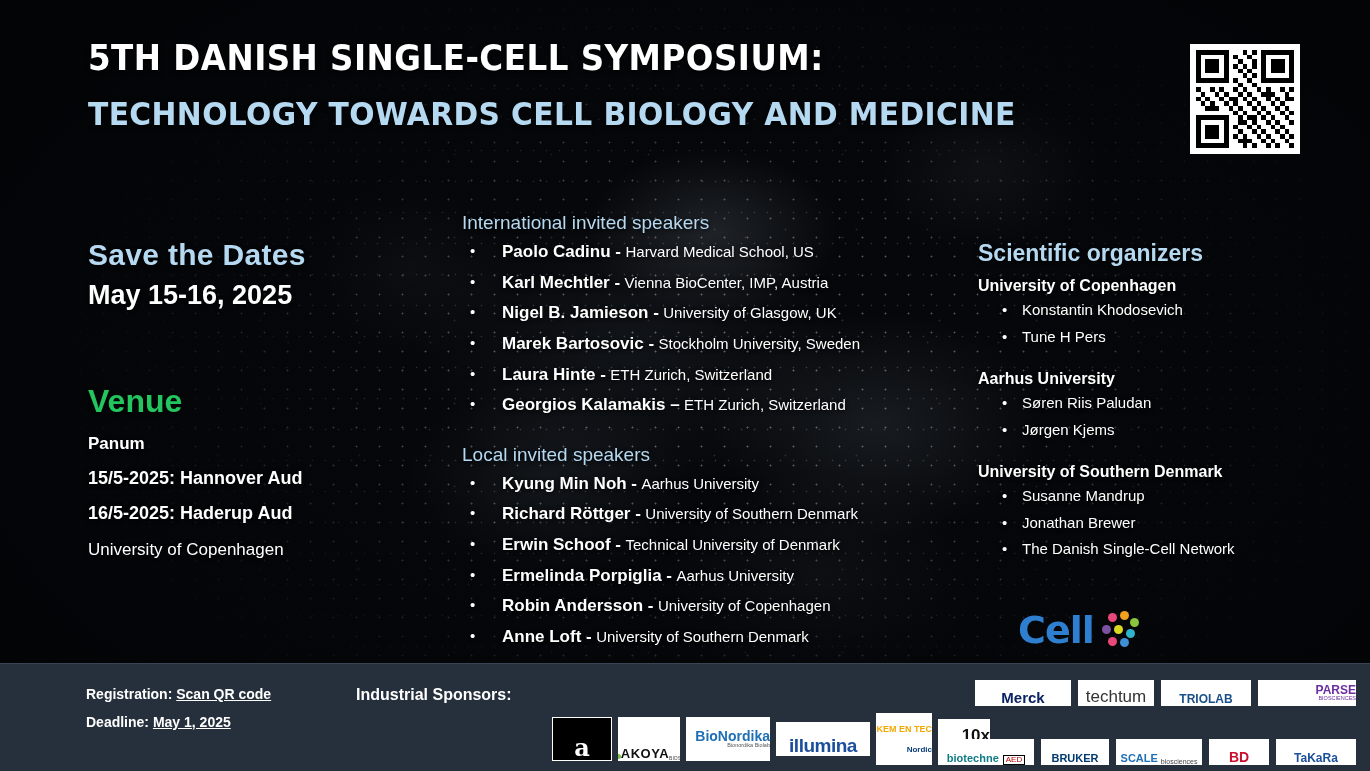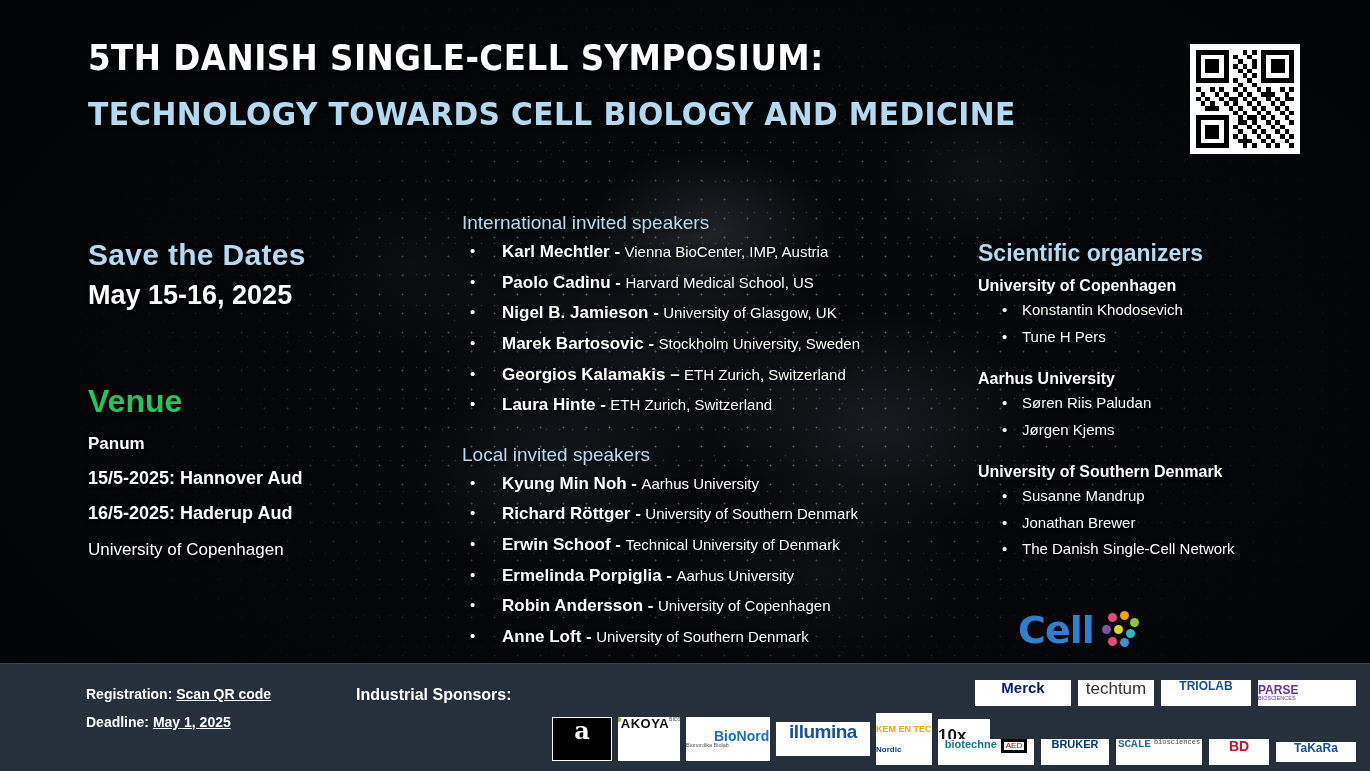--- a/index.html
+++ b/index.html
@@ -293,21 +293,21 @@
     align-items: center;
     gap: 6px;
   }
   .logo-row.bottom-left { left: 552px; bottom: 6px; }
   .logo-row.top-right { right: 14px; top: 16px; gap: 7px; }
   .logo-row.bottom-right { right: 14px; bottom: 6px; gap: 7px; }
 
   .logo {
     background: #ffffff;
     display: flex;
-    align-items: flex-start;
+    align-items: flex-end;
     justify-content: center;
     font-size: 10px;
     color: #111;
     text-align: center;
     line-height: 1.05;
     overflow: hidden;
     box-sizing: border-box;
   }
   .logo.black { background: #000; color: #fff; border: 1px solid #fff; }
 
@@ -321,23 +321,23 @@
   .lg-bionordika { width: 84px; height: 44px; flex-direction: column; }
   .lg-illumina { width: 94px; height: 34px; }
   .lg-kementec { width: 56px; height: 52px; flex-direction: column; padding: 2px 0; }
   .lg-10x { width: 52px; height: 40px; flex-direction: column; }
   .lg-merck { width: 96px; height: 26px; }
   .lg-techtum { width: 76px; height: 26px; }
   .lg-triolab { width: 90px; height: 26px; }
   .lg-parse { width: 98px; height: 26px; flex-direction: column; }
   .lg-biotechne { width: 96px; height: 26px; }
   .lg-bruker { width: 68px; height: 26px; }
-  .lg-scale { width: 86px; height: 26px; font-family: Liberation Mono, monospace; }
+  .lg-scale { width: 86px; height: 26px; }
   .lg-bd { width: 60px; height: 26px; }
-  .lg-takara { width: 80px; height: 20px; }
+  .lg-takara { width: 80px; height: 26px; }
 
   .em-blue { color: #1f6fb5; font-weight: 700; margin-left: 28px; }
   .em-dark { color: #111; font-weight: 700; }
   .em-teal { color: #0e7c86; font-weight: 700; }
   .tiny { font-size: 5.5px; color: #555; }
 </style>
 </head>
 <body>
 
 <div id="poster">
@@ -802,26 +802,26 @@
     <div class="venue-head">Venue</div>
     <div class="venue-line">Panum</div>
     <div class="venue-line big">15/5-2025: Hannover Aud</div>
     <div class="venue-line big">16/5-2025: Haderup Aud</div>
     <div class="venue-uni">University of Copenhagen</div>
   </div>
 
   <div class="center-col">
     <div class="sec-head">International invited speakers</div>
     <ul class="speakers" id="intl-list">
+        <li><span class="nm">Paolo Cadinu -</span> <span class="af">Harvard Medical School, US</span></li>
         <li><span class="nm">Karl Mechtler -</span> <span class="af">Vienna BioCenter, IMP, Austria</span></li>
-        <li><span class="nm">Paolo Cadinu -</span> <span class="af">Harvard Medical School, US</span></li>
         <li><span class="nm">Nigel B. Jamieson -</span> <span class="af">University of Glasgow, UK</span></li>
         <li><span class="nm">Marek Bartosovic -</span> <span class="af">Stockholm University, Sweden</span></li>
+        <li><span class="nm">Laura Hinte -</span> <span class="af">ETH Zurich, Switzerland</span></li>
         <li><span class="nm">Georgios Kalamakis –</span> <span class="af">ETH Zurich, Switzerland</span></li>
-        <li><span class="nm">Laura Hinte -</span> <span class="af">ETH Zurich, Switzerland</span></li>
       </ul>
 
     <div class="sec-head local-head">Local invited speakers</div>
     <ul class="speakers" id="local-list">
         <li><span class="nm">Kyung Min Noh -</span> <span class="af">Aarhus University</span></li>
         <li><span class="nm">Richard Röttger -</span> <span class="af">University of Southern Denmark</span></li>
         <li><span class="nm">Erwin Schoof -</span> <span class="af">Technical University of Denmark</span></li>
         <li><span class="nm">Ermelinda Porpiglia -</span> <span class="af">Aarhus University</span></li>
         <li><span class="nm">Robin Andersson -</span> <span class="af">University of Copenhagen</span></li>
         <li><span class="nm">Anne Loft -</span> <span class="af">University of Southern Denmark</span></li>
@@ -923,21 +923,21 @@
       </div>
       <div class="logo lg-parse">
         <span style="font-size:12px;font-weight:700;color:#6b2fa0;">PARSE</span>
         <span class="tiny" style="color:#6b2fa0;">BIOSCIENCES</span>
       </div>
     </div>
 
     <div class="logo-row bottom-right">
       <div class="logo lg-biotechne">
         <span style="font-size:11px;"><span class="em-teal">biotechne</span></span>
-        <span style="font-size:8px;color:#b00;margin-left:4px;border:3px solid #000000;padding:0 2px;">AED</span>
+        <span style="font-size:8px;color:#b00;margin-left:4px;border:1px solid #000000;padding:0 2px;">AED</span>
       </div>
       <div class="logo lg-bruker">
         <span style="font-size:11px;font-weight:700;color:#003a70;">BRUKER</span>
       </div>
       <div class="logo lg-scale">
         <span style="font-size:11px;font-weight:700;color:#1f6fb5;">SCALE</span>
         <span style="font-size:7px;color:#444;margin-left:3px;">biosciences</span>
       </div>
       <div class="logo lg-bd">
         <span style="font-size:14px;font-weight:700;color:#c8102e;">BD</span>

